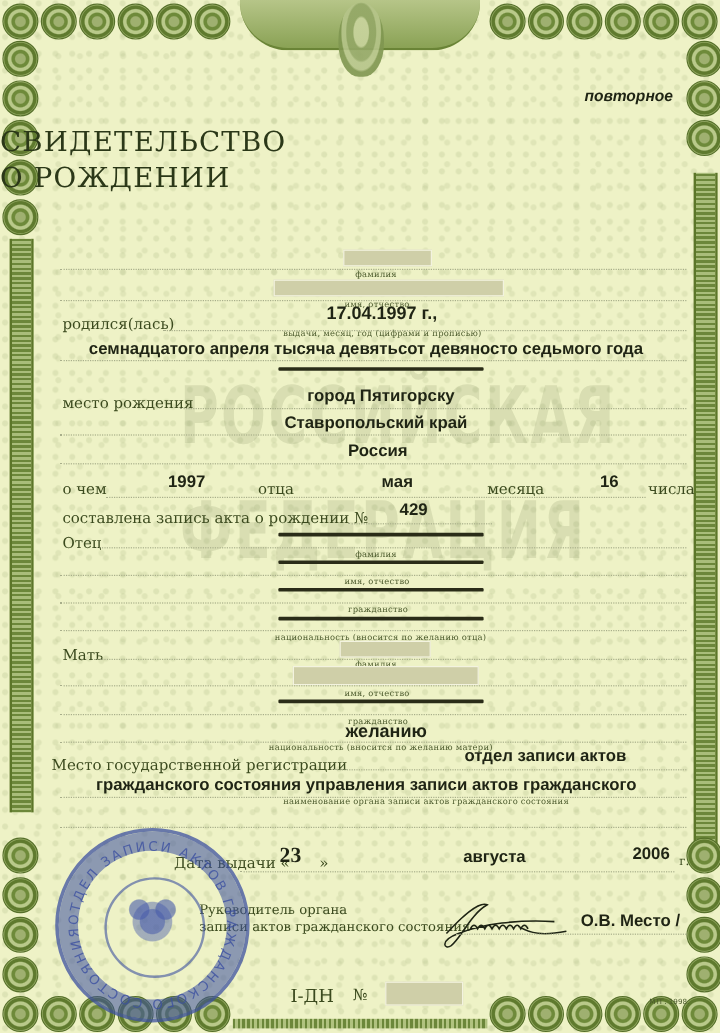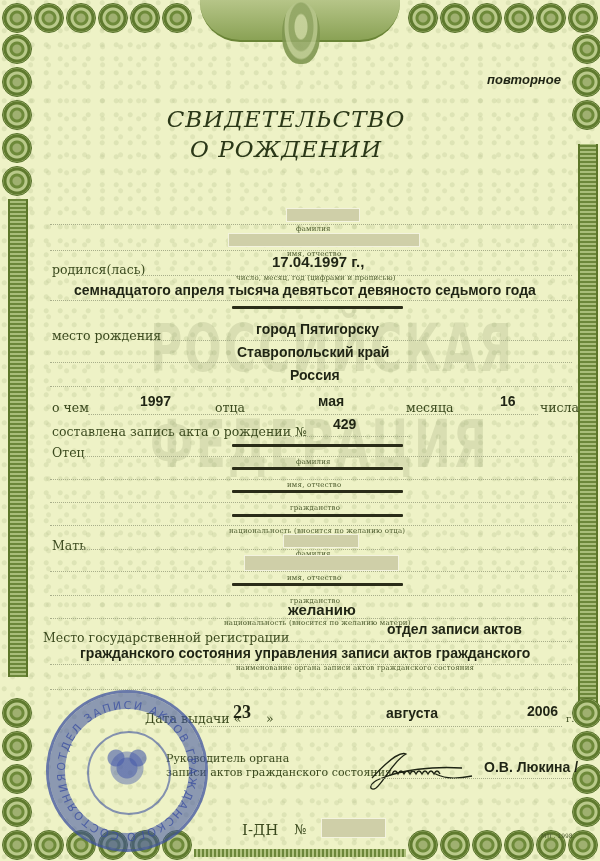--- a/index.html
+++ b/index.html
@@ -25,21 +25,21 @@
   .coat { position:absolute; top:2px; left:282px; width:38px; height:62px; border-radius:50% 50% 45% 45%; background:radial-gradient(ellipse at 50% 40%, #c9d49e 0 6px, #93a766 7px 12px, #b5c489 13px 16px, #7f9650 17px); opacity:0.9; }
   
   .watermark { position:absolute; left:150px; top:300px; width:320px; font-family:"DejaVu Sans", sans-serif; font-weight:bold; font-size:62px; color:rgba(120,135,90,0.18); text-align:center; line-height:64px; letter-spacing:2px; transform:scaleY(1.5); transform-origin:top center; }
   .abs { position:absolute; }
   .t-label { font-family:"DejaVu Serif", serif; font-size:12.5px; color:#3b4a1e; }
   .t-cap { font-family:"DejaVu Serif", serif; font-size:7px; color:#4b5a2c; letter-spacing:0.2px; }
   .t-val { font-family:"Liberation Sans", sans-serif; font-weight:bold; color:#1f2414; font-size:15px; }
   .line { position:absolute; height:0; border-top:1px dotted #a8ae8a; }
   .thick { position:absolute; height:3px; background:#2a2c18; border-radius:1px; }
   .redact { position:absolute; background:#cfcfa8; border:1px solid #f3f3df; }
-  .title { position:absolute; left:0; width:572px; text-align:center; font-family:"DejaVu Serif", serif; color:#2b3818; font-size:23px; letter-spacing:1px;font-style:italic; }
+  .title { position:absolute; left:0; width:572px; font-family:"DejaVu Serif", serif; color:#2b3818; font-size:23px; letter-spacing:1px; }
   .stamp { position:absolute; left:46px; top:690px; width:156px; height:156px; border-radius:50%; border:3px solid rgba(60,80,160,0.75); box-shadow: inset 0 0 0 14px transparent, inset 0 0 0 16px rgba(60,80,160,0.55); }
   .stamp-inner { position:absolute; left:38px; top:38px; width:80px; height:80px; border-radius:50%; border:2px solid rgba(60,80,160,0.6); }
   .stamp-eagle { position:absolute; left:56px; top:50px; width:44px; height:50px; border-radius:40% 40% 50% 50%; background:radial-gradient(circle at 50% 50%, rgba(70,90,170,0.75) 0 10px, rgba(70,90,170,0.45) 11px 16px, transparent 17px), radial-gradient(circle at 25% 30%, rgba(70,90,170,0.6) 0 8px, transparent 9px), radial-gradient(circle at 75% 30%, rgba(70,90,170,0.6) 0 8px, transparent 9px); }
   .stamp-text { position:absolute; left:0; top:0; width:156px; height:156px; }
   .signature { position:absolute; left:362px; top:748px; width:120px; height:44px; }
 </style>
 </head>
 <body>
 
 <div class="page">
@@ -121,21 +121,21 @@
   <div class="redact" style="left:286px; top:208px; width:72px; height:12px;"></div>
   <div class="line" style="left:50px; top:224px; width:522px;"></div>
   <div class="abs t-cap" style="left:296px; top:225px;">фамилия</div>
   <div class="redact" style="left:228px; top:233px; width:190px; height:12px;"></div>
   <div class="line" style="left:50px; top:250px; width:522px;"></div>
   <div class="abs t-cap" style="left:287px; top:250px;">имя, отчество</div>
 
   <div class="abs t-label" style="left:52px; top:262px;">родился(лась)</div>
   <div class="abs t-val" style="left:272px; top:253px; font-size:15px;">17.04.1997 г.,</div>
   <div class="line" style="left:136px; top:275px; width:436px;"></div>
-  <div class="abs t-cap" style="left:236px; top:274px;">число, месяц, год (цифрами и прописью)</div>
+  <div class="abs t-cap" style="left:236px; top:274px;">выдачи, месяц, год (цифрами и прописью)</div>
   <div class="abs t-val" style="left:74px; top:282px; font-size:14px;">семнадцатого апреля тысяча девятьсот девяносто седьмого года</div>
   <div class="line" style="left:50px; top:300px; width:522px;"></div>
   <div class="thick" style="left:232px; top:306px; width:171px;"></div>
 
   <div class="abs t-label" style="left:52px; top:328px;">место рождения</div>
   <div class="abs t-val" style="left:256px; top:321px; font-size:14px;">город Пятигорску</div>
   <div class="line" style="left:150px; top:340px; width:422px;"></div>
   <div class="abs t-val" style="left:237px; top:344px; font-size:14px;">Ставропольский край</div>
   <div class="line" style="left:50px; top:362px; width:522px;"></div>
   <div class="abs t-val" style="left:290px; top:367px; font-size:14px;">Россия</div>
@@ -196,21 +196,21 @@
   <div class="abs t-val" style="left:386px; top:705px; font-size:14px;">августа</div>
   <div class="abs t-val" style="left:527px; top:703px; font-size:14px;">2006</div>
   <div class="abs t-label" style="left:566px; top:713px; font-size:10px;">г.</div>
   <div class="line" style="left:200px; top:726px; width:362px;"></div>
 
   <div class="abs t-label" style="left:166px; top:752px; font-size:11px;">Руководитель органа</div>
   <div class="abs t-label" style="left:166px; top:766px; font-size:11px;">записи актов гражданского состояния</div>
   <svg class="signature" viewBox="0 0 120 44">
     <path d="M10 30 C 30 8, 40 4, 44 6 C 30 14, 22 34, 14 40 C 8 44, 4 36, 20 30 C 40 22, 70 18, 100 20 M 30 26 q3 -6 6 0 q3 -6 6 0 q3 -6 6 0 q3 -6 6 0 q3 -6 6 0 q3 -6 6 0 q3 -6 6 0 q3 -6 6 0 M70 24 C 80 30, 90 32, 110 28" fill="none" stroke="#1e2414" stroke-width="1.3"></path>
   </svg>
-  <div class="abs t-val" style="left:484px; top:759px; font-size:14px;">О.В. Люкина /</div>
+  <div class="abs t-val" style="left:484px; top:759px; font-size:14px;">О.В. Место /</div>
   <div class="line" style="left:380px; top:778px; width:192px;"></div>
 
   <div class="stamp">
     <div class="stamp-inner"></div>
     <div class="stamp-eagle"></div>
     <svg class="stamp-text" viewBox="0 0 156 156">
       <defs>
           <path id="ring" d="M78 78 m -62 0 a 62 62 0 1 1 124 0 a 62 62 0 1 1 -124 0"></path>
         </defs>
       <text font-family="DejaVu Sans, sans-serif" font-size="11" fill="rgba(60,80,160,0.8)" letter-spacing="2">

